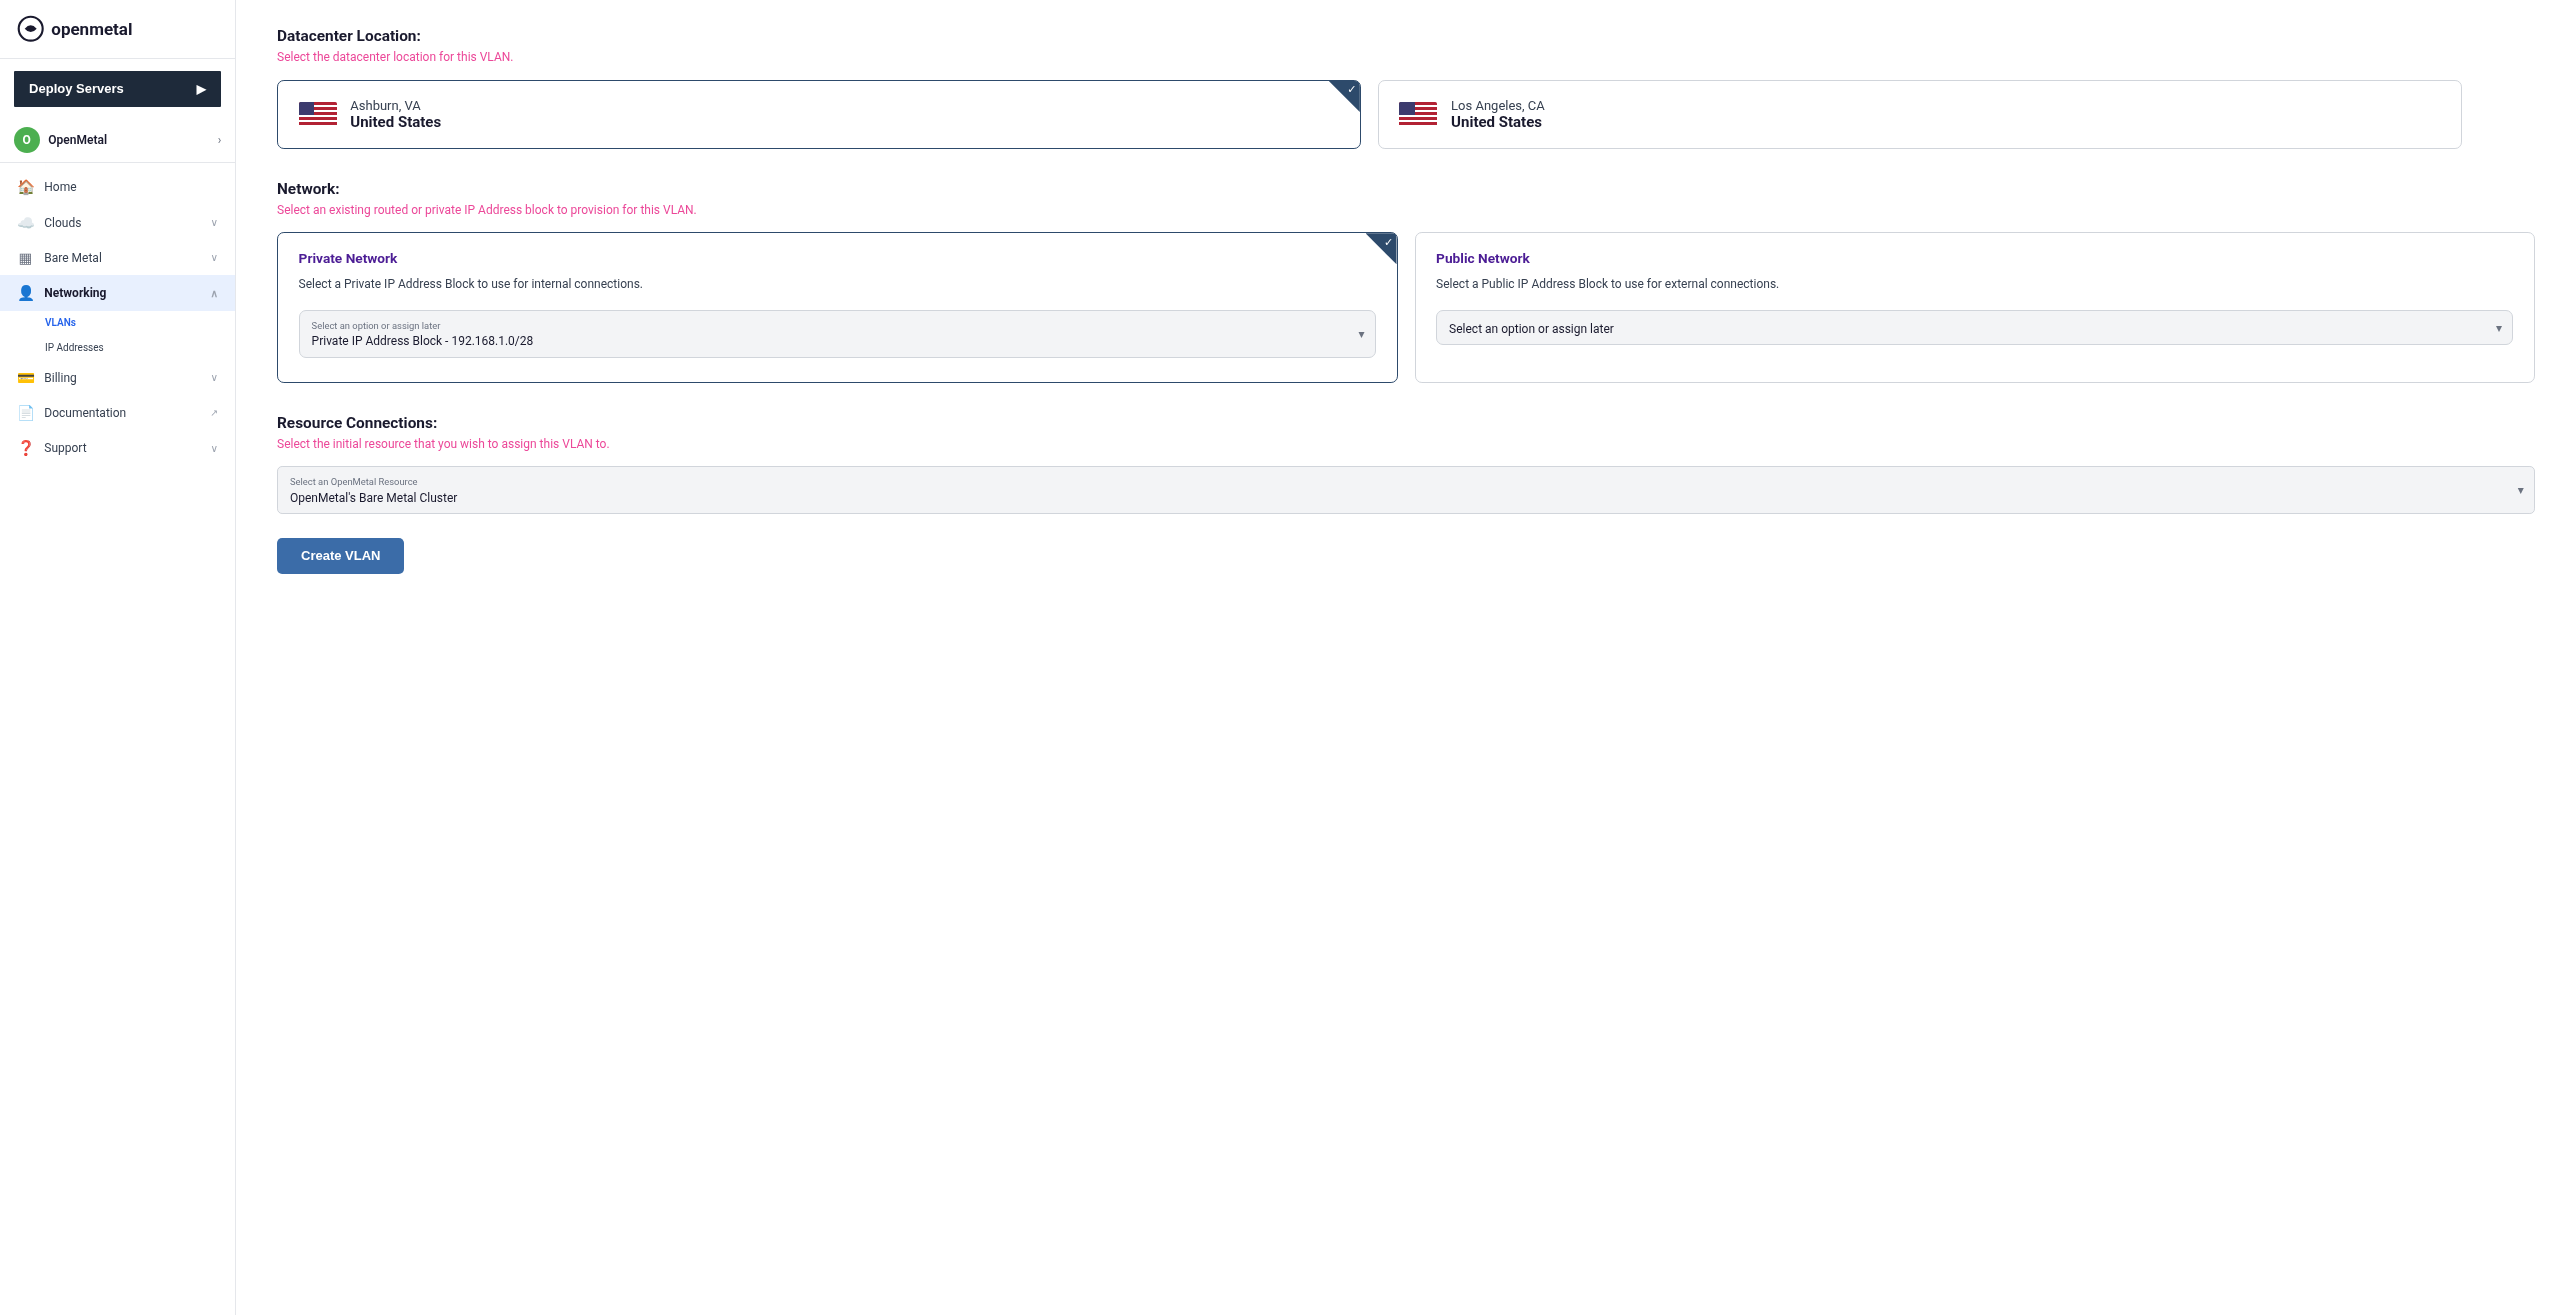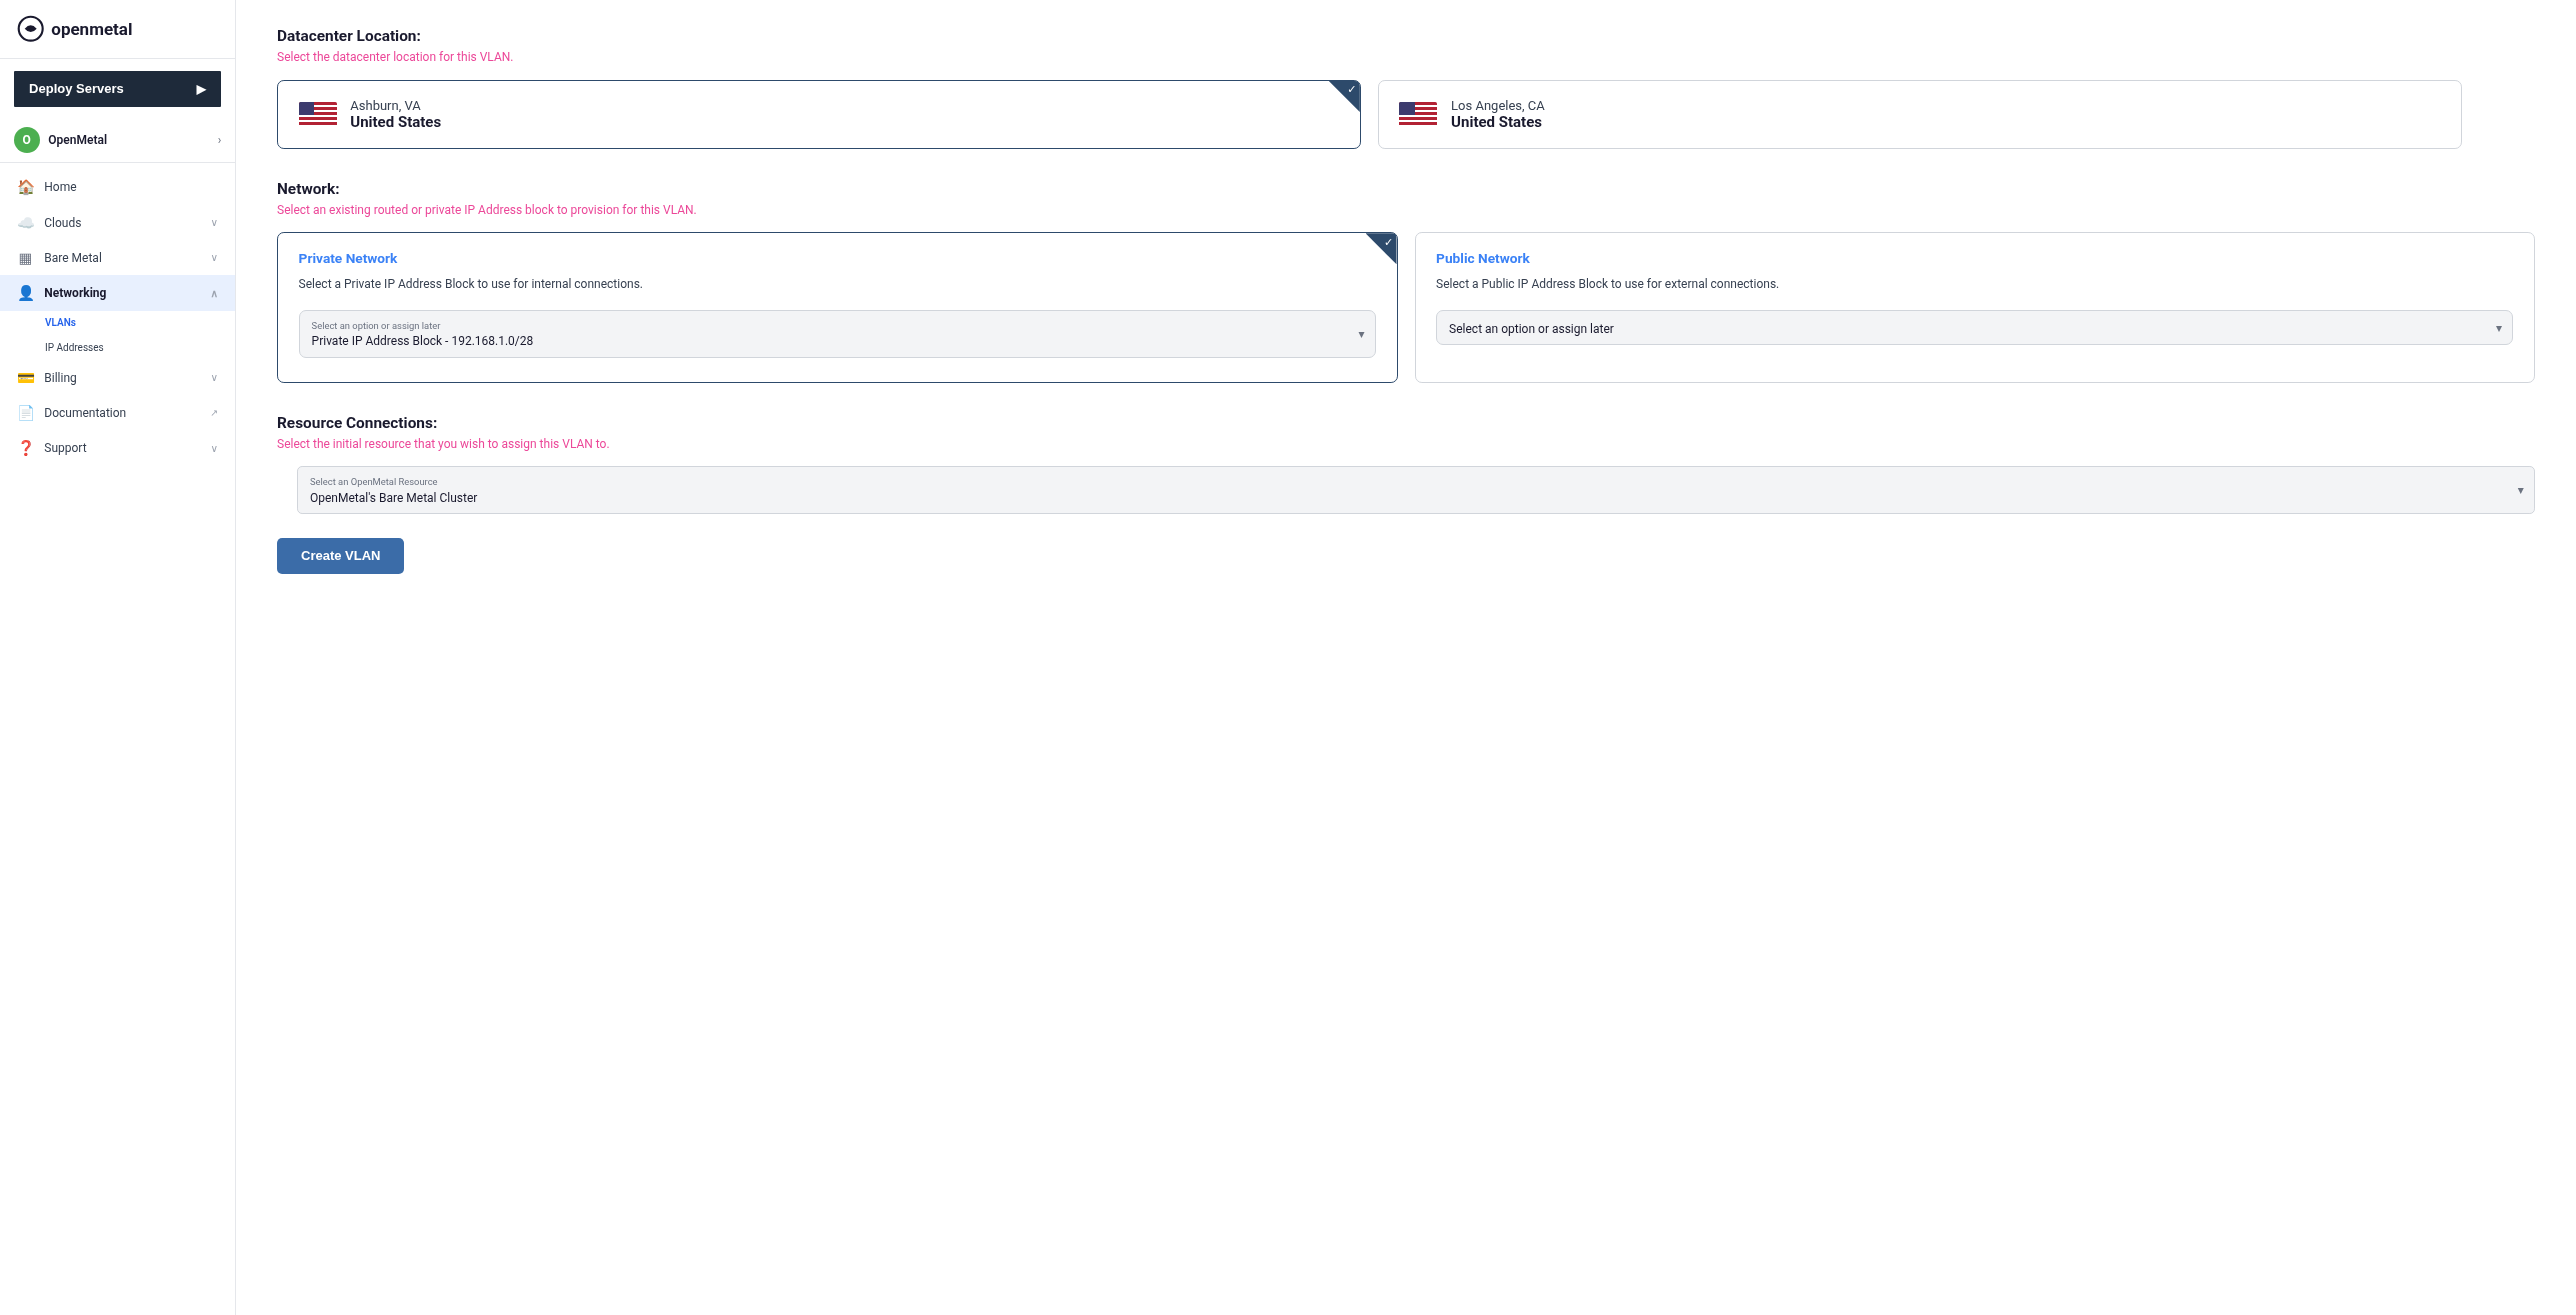--- a/index.html
+++ b/index.html
@@ -189,21 +189,21 @@
       border-radius: 6.9px;
       padding: 17px 20.6px 24px;
       cursor: pointer;
       position: relative;
       background: #fff;
     }
     .network-card.selected { border-color: #2d4a6b; }
     .network-card-title {
       font-size: 13.7px;
       font-weight: 700;
-      color: #3b82f6;
+      color: #4c1d95;
       margin-bottom: 8.6px;
     }
     .network-card-desc {
       font-size: 12px;
       color: #374151;
       margin-bottom: 17px;
       line-height: 1.5;
     }
 
     .select-wrapper {
@@ -234,21 +234,20 @@
 
     
     .resource-section { margin-bottom: 31px; }
     .resource-select-wrapper {
       position: relative;
       background: #f3f4f6;
       border: 0.9px solid #d1d5db;
       border-radius: 5.1px;
       padding: 8.6px 31px 8.6px 12px;
       max-width: 100%;
-      margin-left: 20px;
     }
 
     .actions-row {
       display: flex;
       justify-content: flex-start;
       margin-top: 17px;
     }
     .create-btn {
       background: #3b6ca8;
       color: #fff;

